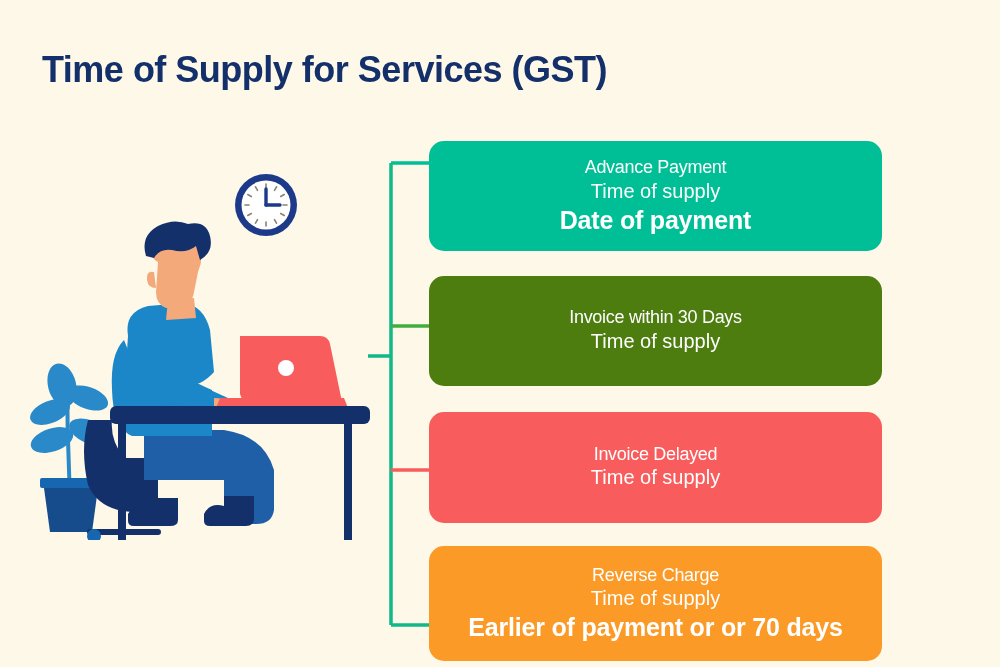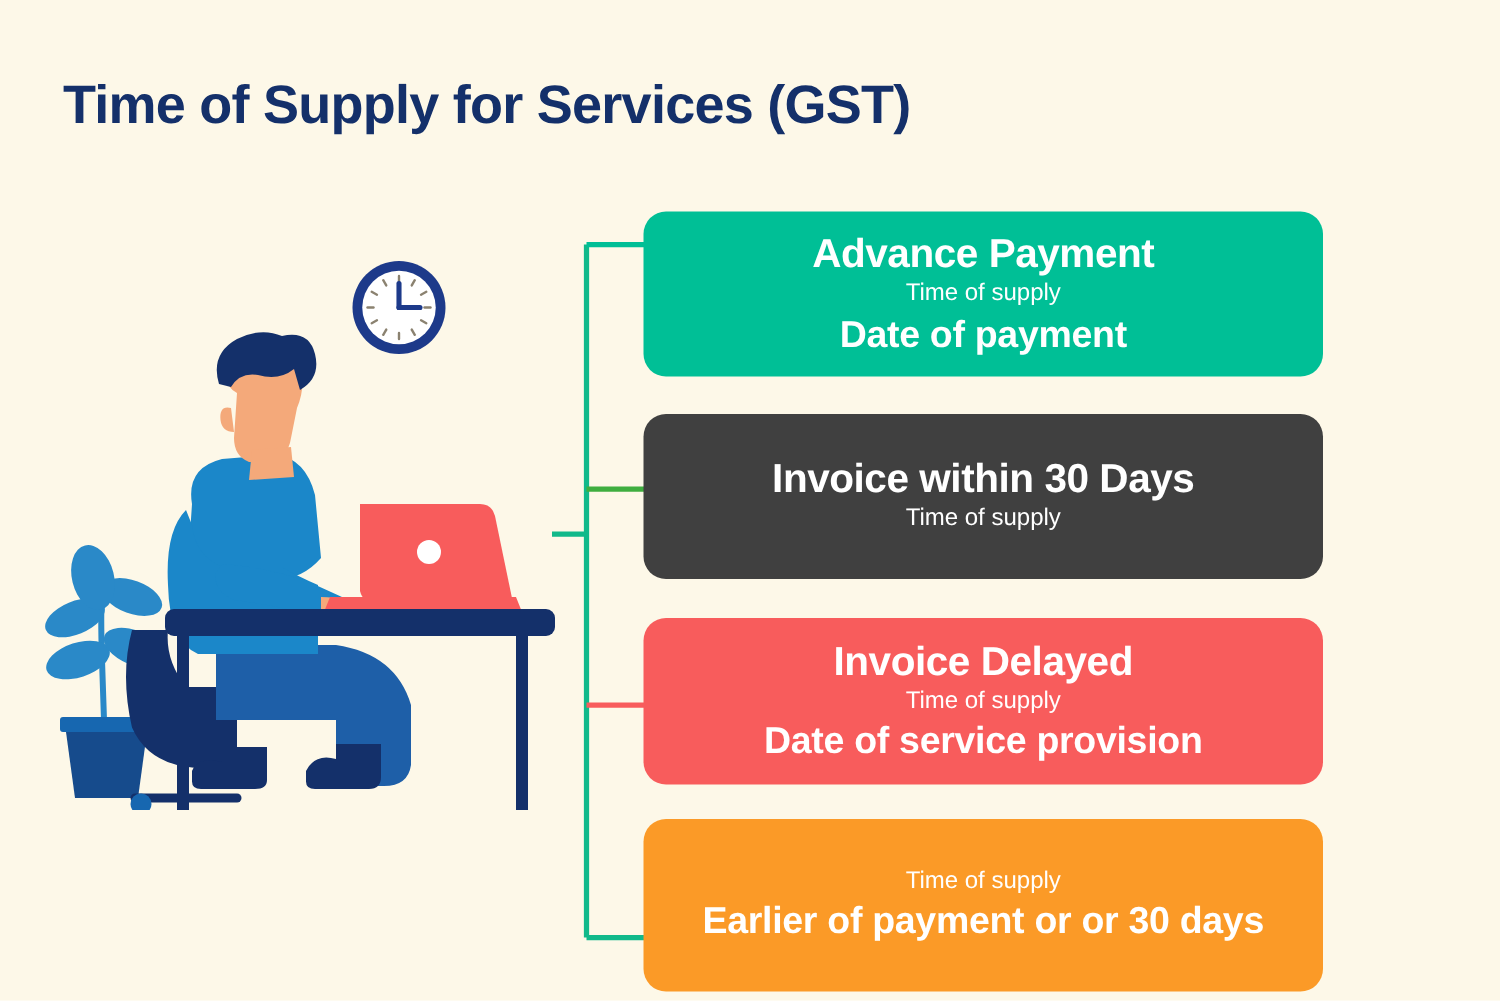--- a/index.html
+++ b/index.html
@@ -49,28 +49,28 @@
     width: 453px;
     border-radius: 15px;
     color: #ffffff;
     text-align: center;
     display: flex;
     flex-direction: column;
     align-items: center;
     justify-content: center;
   }
   .card-title {
-    font-size: 27px;
-    font-weight: 700;
+    font-size: 18px;
+    font-weight: 400;
     letter-spacing: -0.3px;
     line-height: 1.15;
     margin-bottom: 1px;
   }
   .card-sub {
-    font-size: 16px;
+    font-size: 20px;
     font-weight: 400;
     line-height: 1.2;
     margin-bottom: 2px;
   }
   .card-value {
     font-size: 25px;
     font-weight: 700;
     letter-spacing: -0.2px;
     line-height: 1.2;
   }
@@ -182,29 +182,29 @@
       <line x1="31" y1="495" x2="72" y2="495" stroke="#11B98A" stroke-width="3.5"></line>
     </svg>
   </div>
 
   <div class="card" style="top:141px;height:110px;background:#00BF96;">
     <div class="card-title">Advance Payment</div>
     <div class="card-sub">Time of supply</div>
     <div class="card-value">Date of payment</div>
   </div>
 
-  <div class="card" style="top:276px;height:110px;background:#404040;">
+  <div class="card" style="top:276px;height:110px;background:#4d7c0f;">
     <div class="card-title">Invoice within 30 Days</div>
     <div class="card-sub">Time of supply</div>
   </div>
 
   <div class="card" style="top:412px;height:111px;background:#F85C5C;">
     <div class="card-title">Invoice Delayed</div>
     <div class="card-sub">Time of supply</div>
-    <div class="card-value">Date of service provision</div>
   </div>
 
   <div class="card" style="top:546px;height:115px;background:#FB9A27;">
-    <div class="card-sub">Time of supply</div>
-    <div class="card-value">Earlier of payment or or 30 days</div>
+    <div class="card-title">Reverse Charge</div>
+    <div class="card-sub">Time of supply</div>
+    <div class="card-value">Earlier of payment or or 70 days</div>
   </div>
 
 </div>
 
 </body></html>

